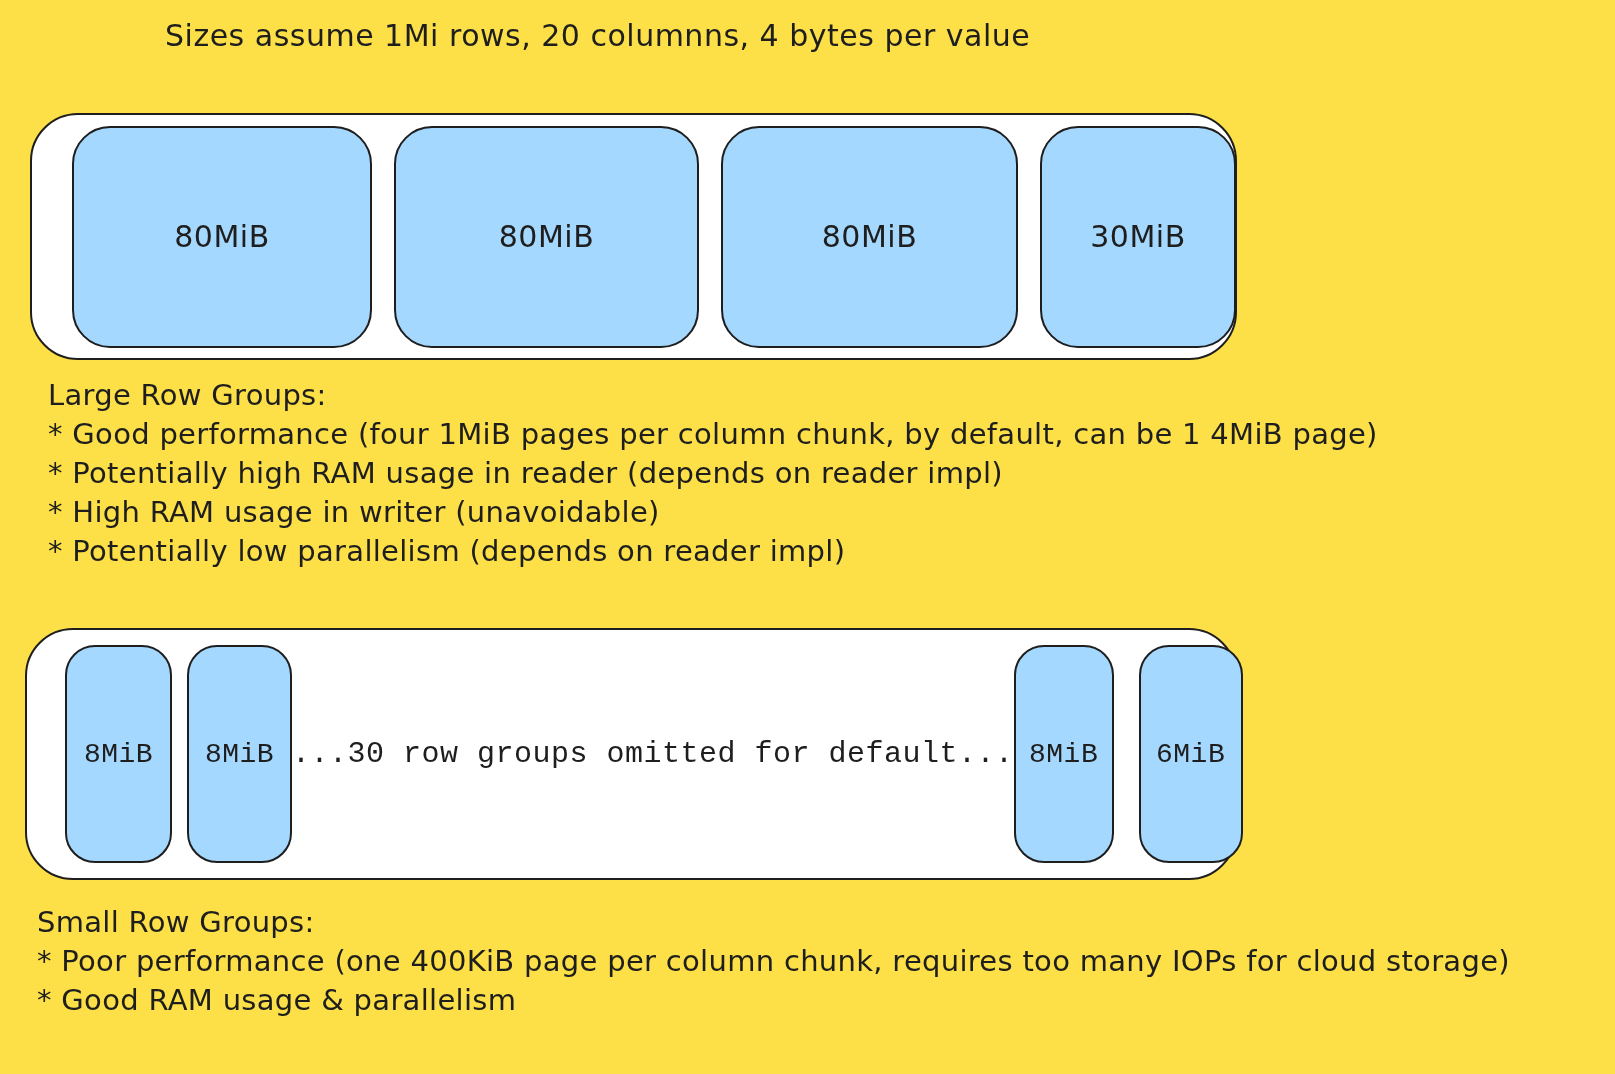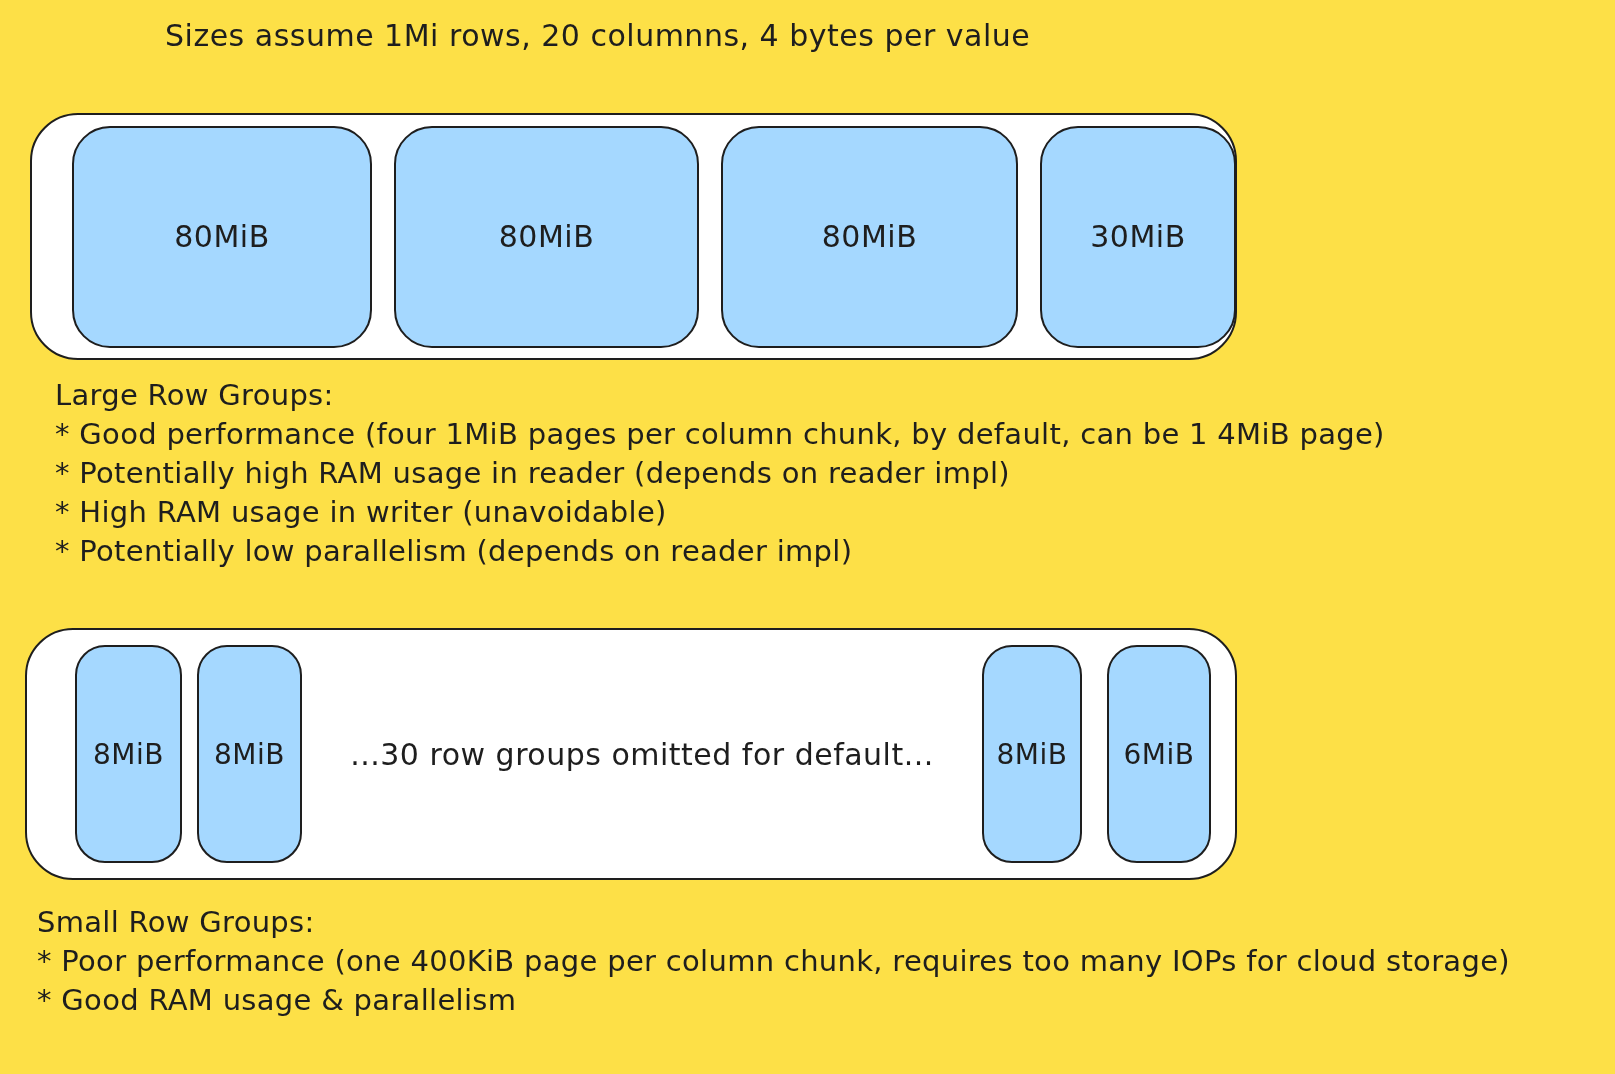--- a/index.html
+++ b/index.html
@@ -40,21 +40,22 @@
     height: 247px;
     padding: 0 22px 0 40px;
     gap: 22px;
     margin-top: 28px;
   }
   .container-small {
     left: 25px;
     top: 628px;
     width: 1212px;
     height: 252px;
-    padding: 0 24px 0 48px;
+    padding: 0 24px 0 38px;
+    font-family: Liberation Mono, monospace;
   }
   .block {
     box-sizing: border-box;
     flex-shrink: 0;
     background: #a5d8ff;
     border: 2.5px solid #1e1e1e;
     border-radius: 38px;
     display: flex;
     align-items: center;
     justify-content: center;
@@ -82,21 +83,21 @@
     letter-spacing: 0.5px;
     white-space: nowrap;
   }
   .notes {
     position: absolute;
     font-size: 29px;
     line-height: 39px;
     letter-spacing: 0.3px;
     white-space: nowrap;
   }
-  .notes-large { left: 48px; top: 376px; margin-left: 7px; }
+  .notes-large { left: 48px; top: 376px; }
   .notes-small { left: 37px; top: 903px; }
   .note-line { margin: 0; }
 </style>
 </head>
 <body>
 
 <div class="canvas">
 
   <div class="title">Sizes assume 1Mi rows, 20 columnns, 4 bytes per value</div>
 

